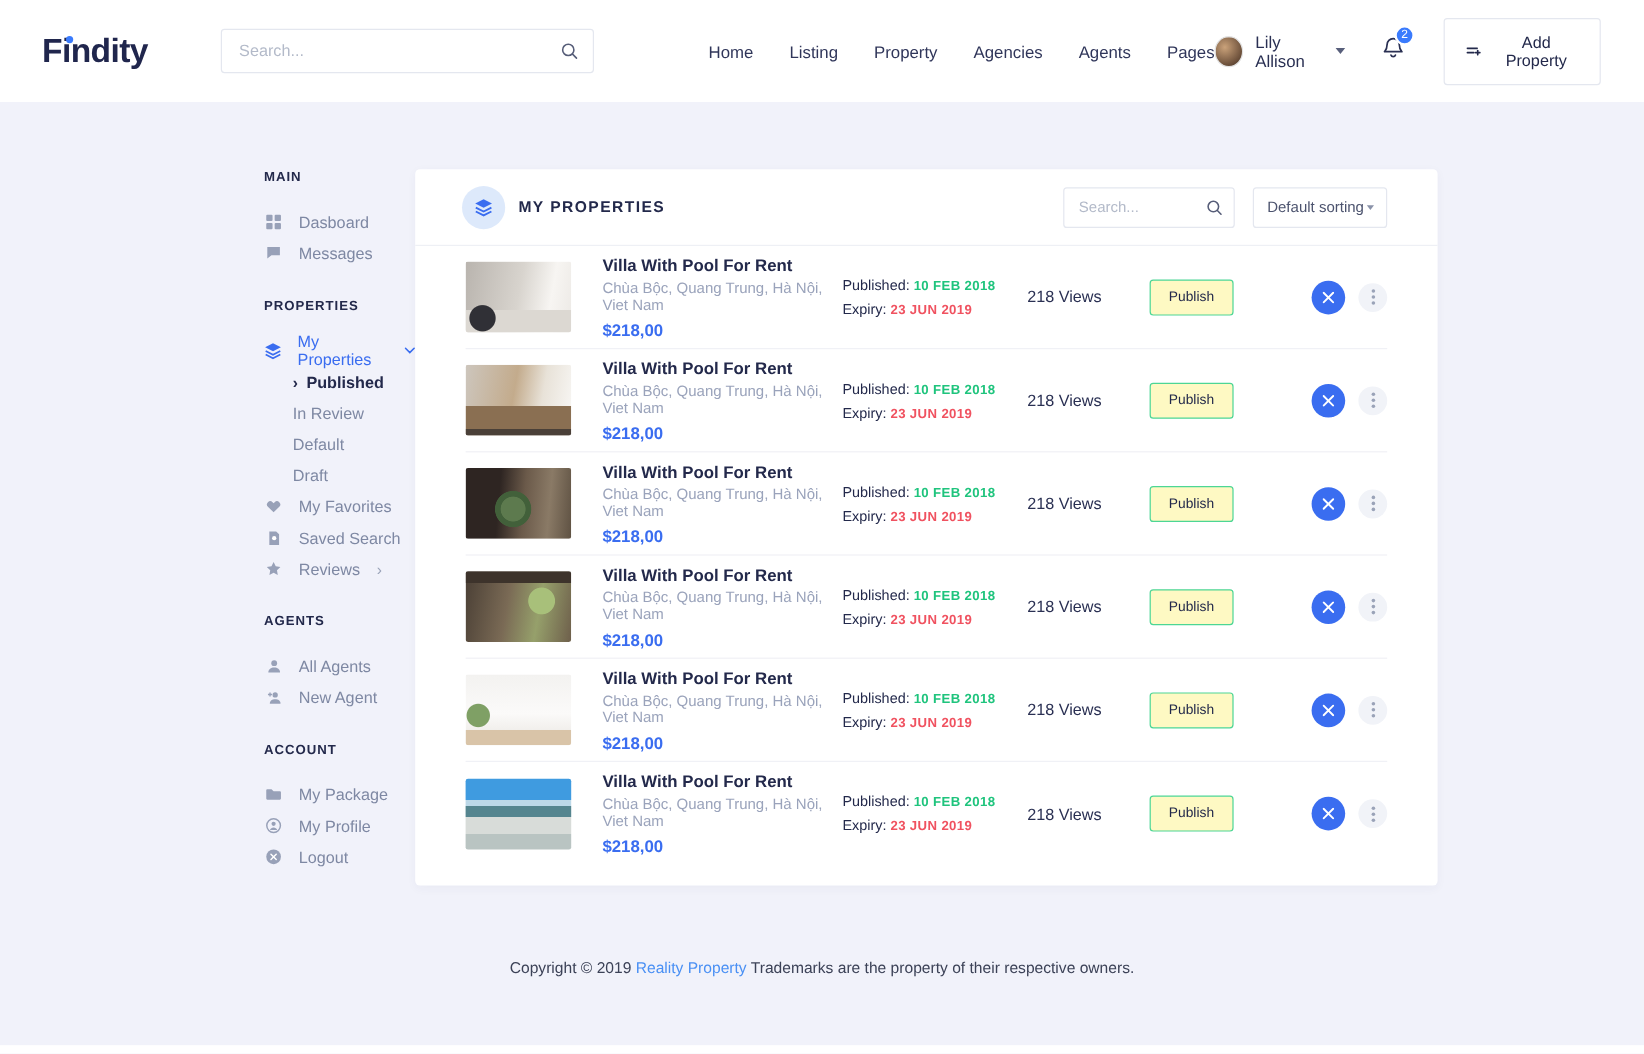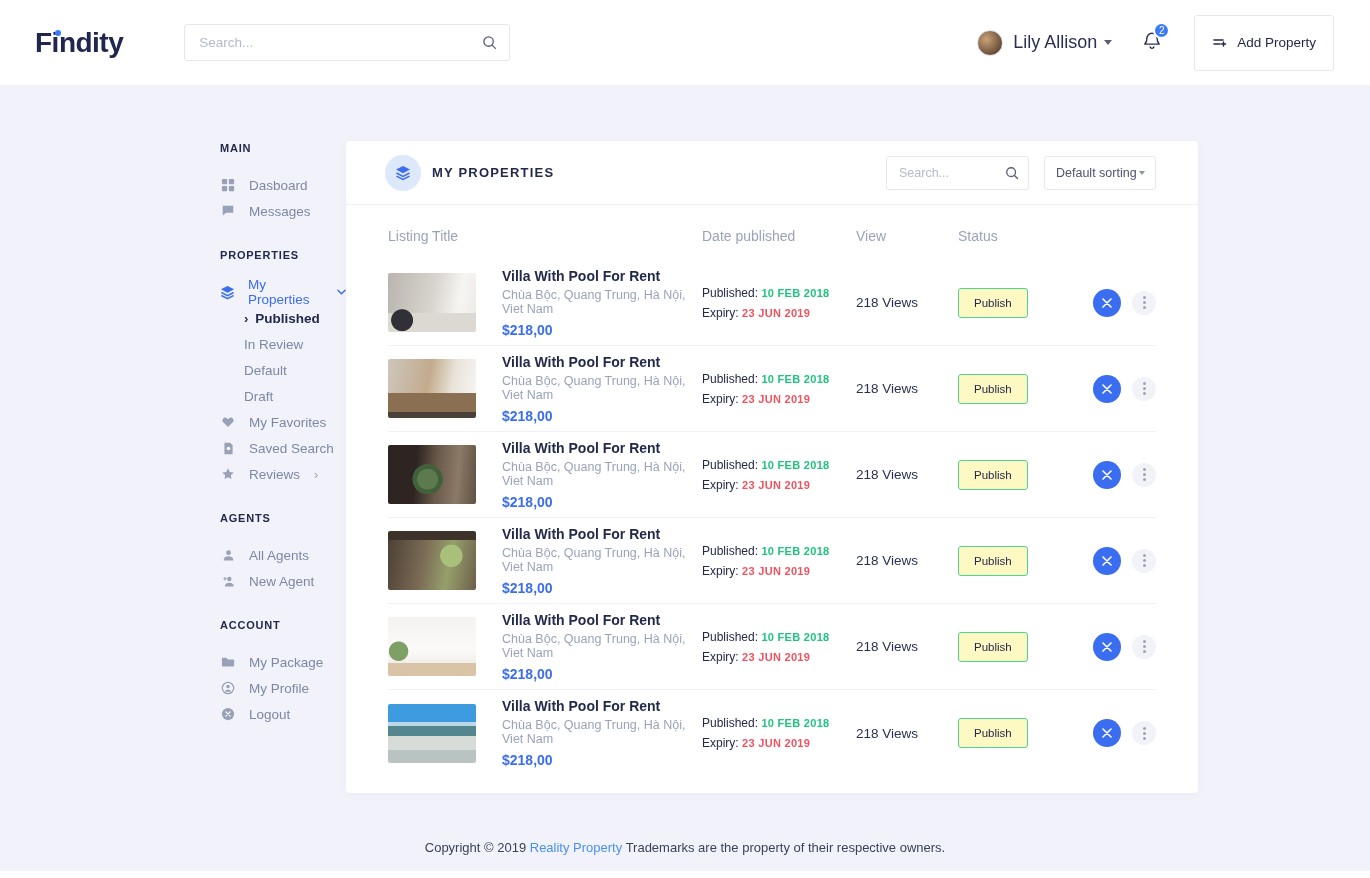--- a/index.html
+++ b/index.html
@@ -11,21 +11,21 @@
   .logo { position:relative; font-size:28px; font-weight:800; color:#20264d; letter-spacing:-0.5px; }
   .logo-dot { position:absolute; left:20px; top:3px; width:6px; height:6px; border-radius:50%; background:#3a7bfd; }
   .top-search { position:relative; margin-left:61px; width:326px; }
   .top-search input { width:100%; height:37px; border:1px solid #e4e7ef; border-radius:3px; padding:0 40px 0 14px; font-size:13.5px; color:#23294b; outline:none; font-family:"Liberation Sans", sans-serif; }
   .top-search input::placeholder { color:#b3bac9; }
   .top-search .mag { position:absolute; right:13px; top:11px; }
   .main-nav { display:flex; gap:30px; margin-left:96px; }
   .main-nav a { text-decoration:none; color:#30365a; font-size:14px; cursor:pointer; }
   .top-right { margin-left:auto; display:flex; align-items:center; }
   .avatar { width:26px; height:26px; border-radius:50%; background:radial-gradient(circle at 35% 35%, #caa27a, #6b4f3a 70%, #3c2c20); border:1px solid #e2e2e2; }
-  .user-name { font-size:18px; color:#2a3053; margin:0 7px 0 10px; }
+  .user-name { font-size:14px; color:#2a3053; margin:0 7px 0 10px; }
   .caret-down { width:0; height:0; border-left:4px solid transparent; border-right:4px solid transparent; border-top:5px solid #585f7b; display:inline-block; }
   .bell-wrap { position:relative; margin-left:30px; cursor:pointer; }
   .badge { position:absolute; top:-9px; right:-8px; min-width:17px; height:17px; border-radius:50%; background:#3a7bfd; color:#fff; font-size:10px; display:flex; align-items:center; justify-content:center; border:2px solid #fff; }
   .add-btn { margin-left:32px; height:56px; background:#fff; border:1px solid #e4e7ef; border-radius:3px; display:flex; align-items:center; gap:9px; padding:0 17px; font-size:13.5px; color:#23294b; cursor:pointer; font-family:"Liberation Sans", sans-serif; }
 
   
   .page { min-height:785px; padding-top:56px; }
   .container { width:1026px; margin:0 auto; display:flex; align-items:flex-start; }
 
   
@@ -118,20 +118,28 @@
   </div>
   <div class="top-search">
     <input type="text" placeholder="Search..." style="">
     <span class="mag">
       <svg viewBox="0 0 16 16" width="15" height="15">
           <circle cx="7" cy="7" r="5" fill="none" stroke="#565d78" stroke-width="1.4"></circle>
           <line x1="10.8" y1="10.8" x2="14.3" y2="14.3" stroke="#565d78" stroke-width="1.4" stroke-linecap="round"></line>
         </svg>
     </span>
   </div>
+  <nav class="main-nav">
+    <a>Home</a>
+    <a>Listing</a>
+    <a>Property</a>
+    <a>Agencies</a>
+    <a>Agents</a>
+    <a>Pages</a>
+  </nav>
   <div class="top-right">
     <div class="avatar"></div>
     <span class="user-name">Lily Allison</span>
     <span class="caret-down"></span>
     <div class="bell-wrap">
       <svg viewBox="0 0 18 18" width="20" height="20">
           <path d="M9 2a4.6 4.6 0 0 0-4.6 4.6c0 3.4-1.1 4.4-1.9 5.2h13c-.8-.8-1.9-1.8-1.9-5.2A4.6 4.6 0 0 0 9 2z" fill="none" stroke="#2a3053" stroke-width="1.3" stroke-linejoin="round"></path>
           <path d="M7.3 14.3a1.8 1.8 0 0 0 3.4 0" fill="none" stroke="#2a3053" stroke-width="1.3" stroke-linecap="round"></path>
         </svg>
       <span class="badge">2</span>
@@ -309,27 +317,20 @@
               </svg>
           </span>
         </div>
         <div class="sort-box">
           <span class="val">Default sorting</span>
           <span class="caret-down"></span>
         </div>
       </div>
 
       <div class="table">
-        <div class="thead">
-          <div class="th">Listing Title</div>
-          <div class="th">Date published</div>
-          <div class="th">View</div>
-          <div class="th">Status</div>
-          <div class="th"></div>
-        </div>
 
         <div class="trow">
           <div class="title-cell">
             <div class="thumb photo-0"></div>
             <div class="tinfo">
               <div class="ptitle">Villa With Pool For Rent</div>
               <div class="paddr">Chùa Bộc, Quang Trung, Hà Nội, Viet Nam</div>
               <div class="pprice">$218,00</div>
             </div>
           </div>

